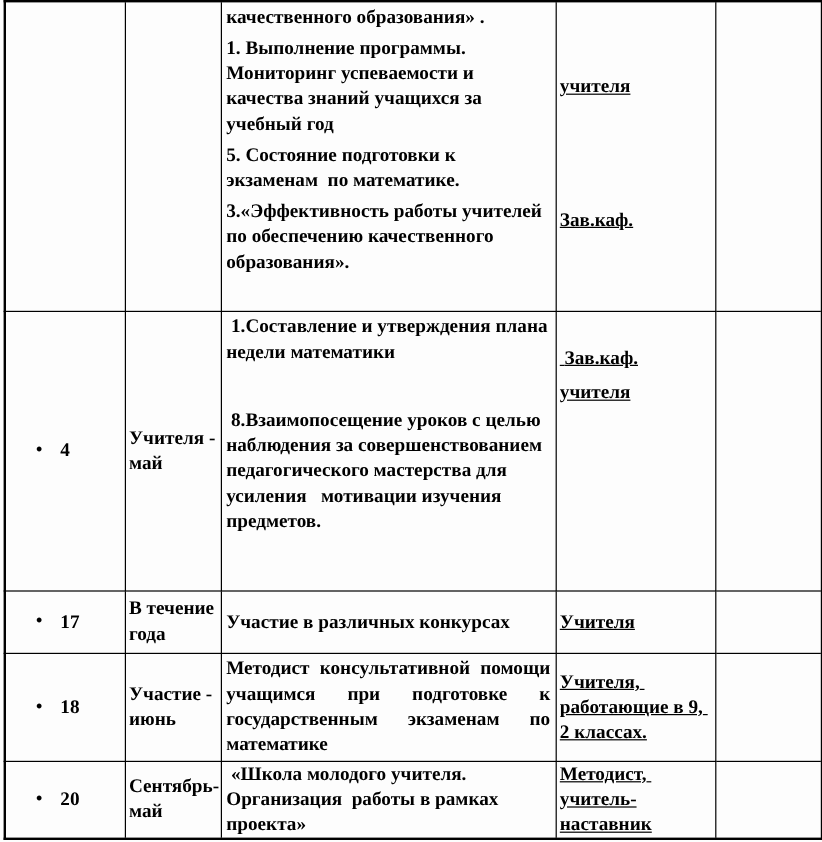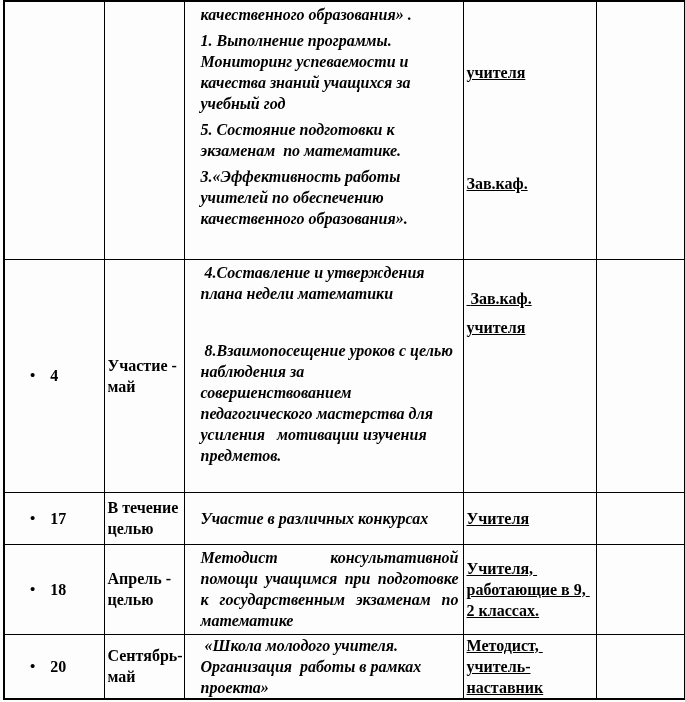--- a/index.html
+++ b/index.html
@@ -61,23 +61,22 @@
   td.c-period {
     padding: 0 1px 0 3px;
   }
   
   td.c-act {
     vertical-align: top;
     padding: 2px 4px 0 4px;
   }
   td.c-act.mid { vertical-align: middle; padding-top: 0; }
   p.act {
-    margin: 0 0 5px 12px;
+    margin: 0 0 5px 0;
     white-space: pre-wrap;
-    font-style: italic;
   }
   p.act:last-child { margin-bottom: 0; }
   p.act.justify {
     white-space: normal;
     text-align: justify;
   }
   p.act.p-gap { margin-top: 36px; }
   
   td.c-resp {
     padding: 0 2px 0 3px;
@@ -125,61 +124,61 @@
     </tr>
 
     <tr class="r1">
       <td class="c-num">
         <div class="numwrap">
           <span class="bullet">•</span>
           <span class="num">4</span>
         </div>
       </td>
       <td class="c-period">
-        <span>Участие - май</span>
+        <span>Учителя - май</span>
       </td>
       <td class="c-act">
-        <p class="act"> 4.Составление и утверждения плана недели математики</p>
+        <p class="act"> 1.Составление и утверждения плана недели математики</p>
         <p class="act p-gap"> 8.Взаимопосещение уроков с целью наблюдения за совершенствованием педагогического мастерства для усиления   мотивации изучения предметов.</p>
       </td>
       <td class="c-resp">
         <span class="resp r1a"> Зав.каф.</span>
         <span class="resp r1b">учителя</span>
       </td>
       <td class="c-empty"></td>
     </tr>
 
     <tr class="r2">
       <td class="c-num">
         <div class="numwrap">
           <span class="bullet">•</span>
           <span class="num">17</span>
         </div>
       </td>
       <td class="c-period">
-        <span>В течение целью</span>
+        <span>В течение года</span>
       </td>
       <td class="c-act mid">
         <p class="act">Участие в различных конкурсах</p>
       </td>
       <td class="c-resp mid">
         <span class="resp">Учителя</span>
       </td>
       <td class="c-empty"></td>
     </tr>
 
     <tr class="r3">
       <td class="c-num">
         <div class="numwrap">
           <span class="bullet">•</span>
           <span class="num">18</span>
         </div>
       </td>
       <td class="c-period">
-        <span>Апрель - целью</span>
+        <span>Участие - июнь</span>
       </td>
       <td class="c-act mid">
         <p class="act justify">Методист консультативной помощи учащимся при подготовке к государственным экзаменам по математике</p>
       </td>
       <td class="c-resp mid">
         <span class="resp">Учителя, работающие в 9, 2 классах.</span>
       </td>
       <td class="c-empty"></td>
     </tr>
 

